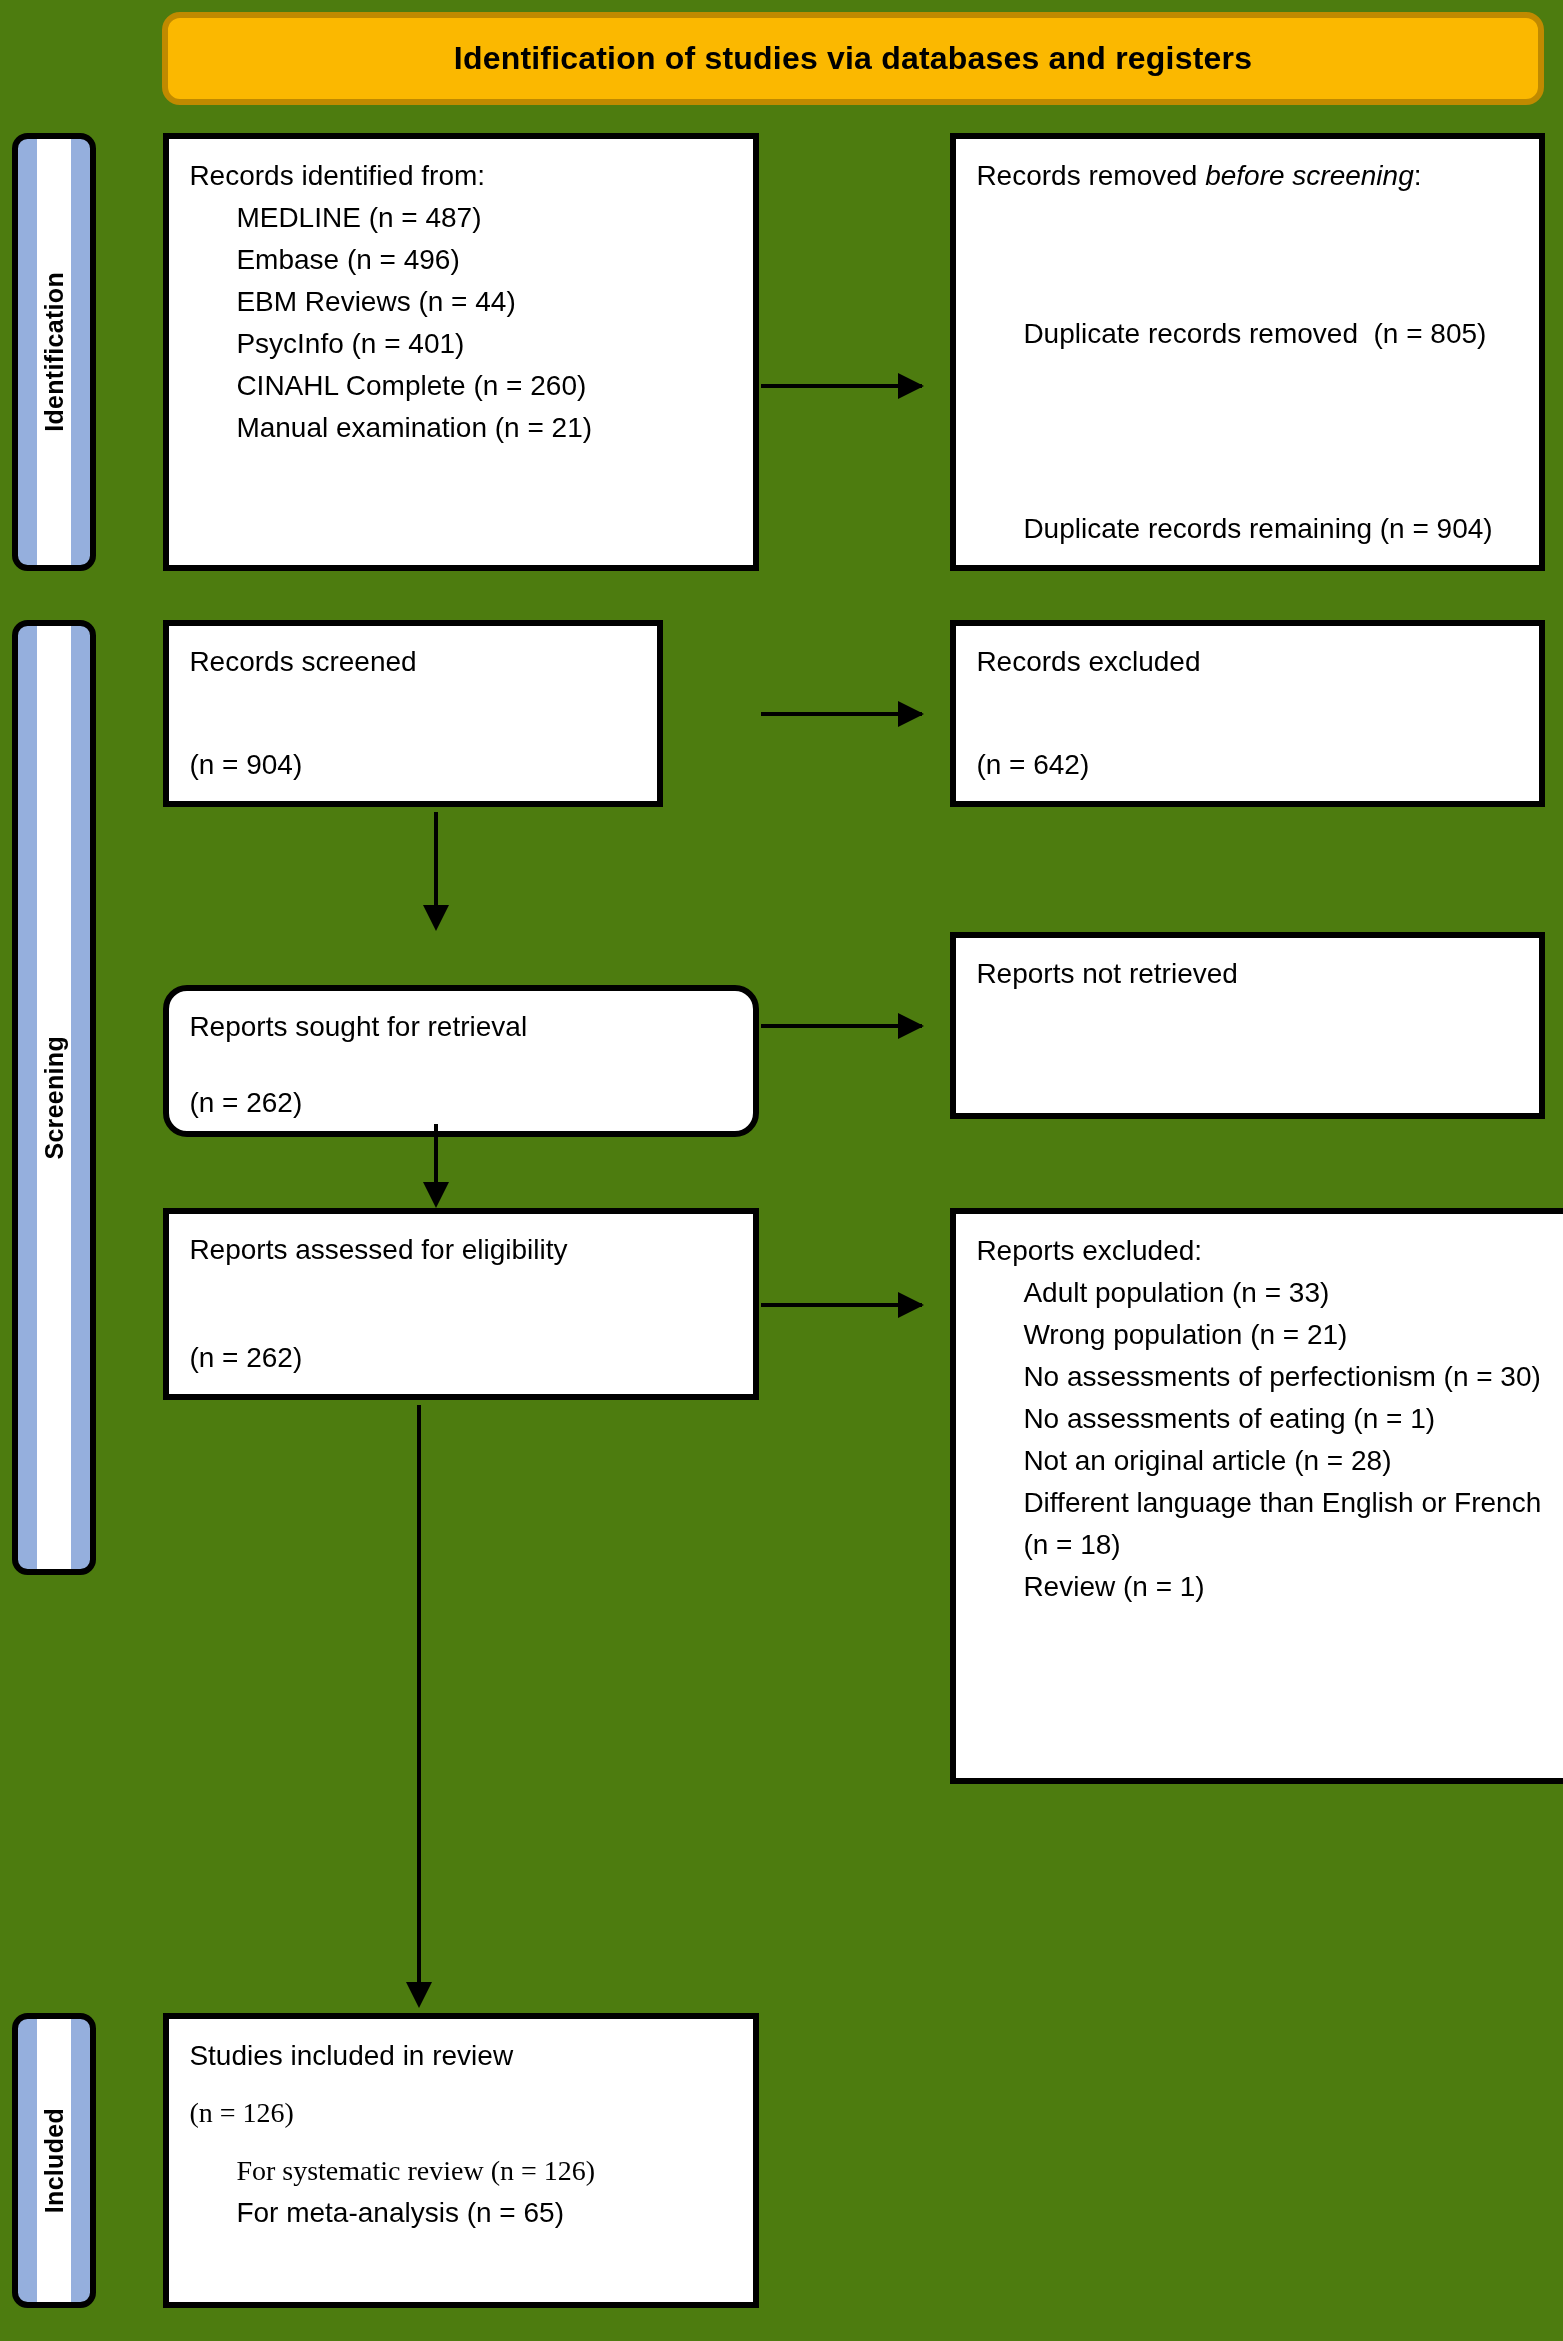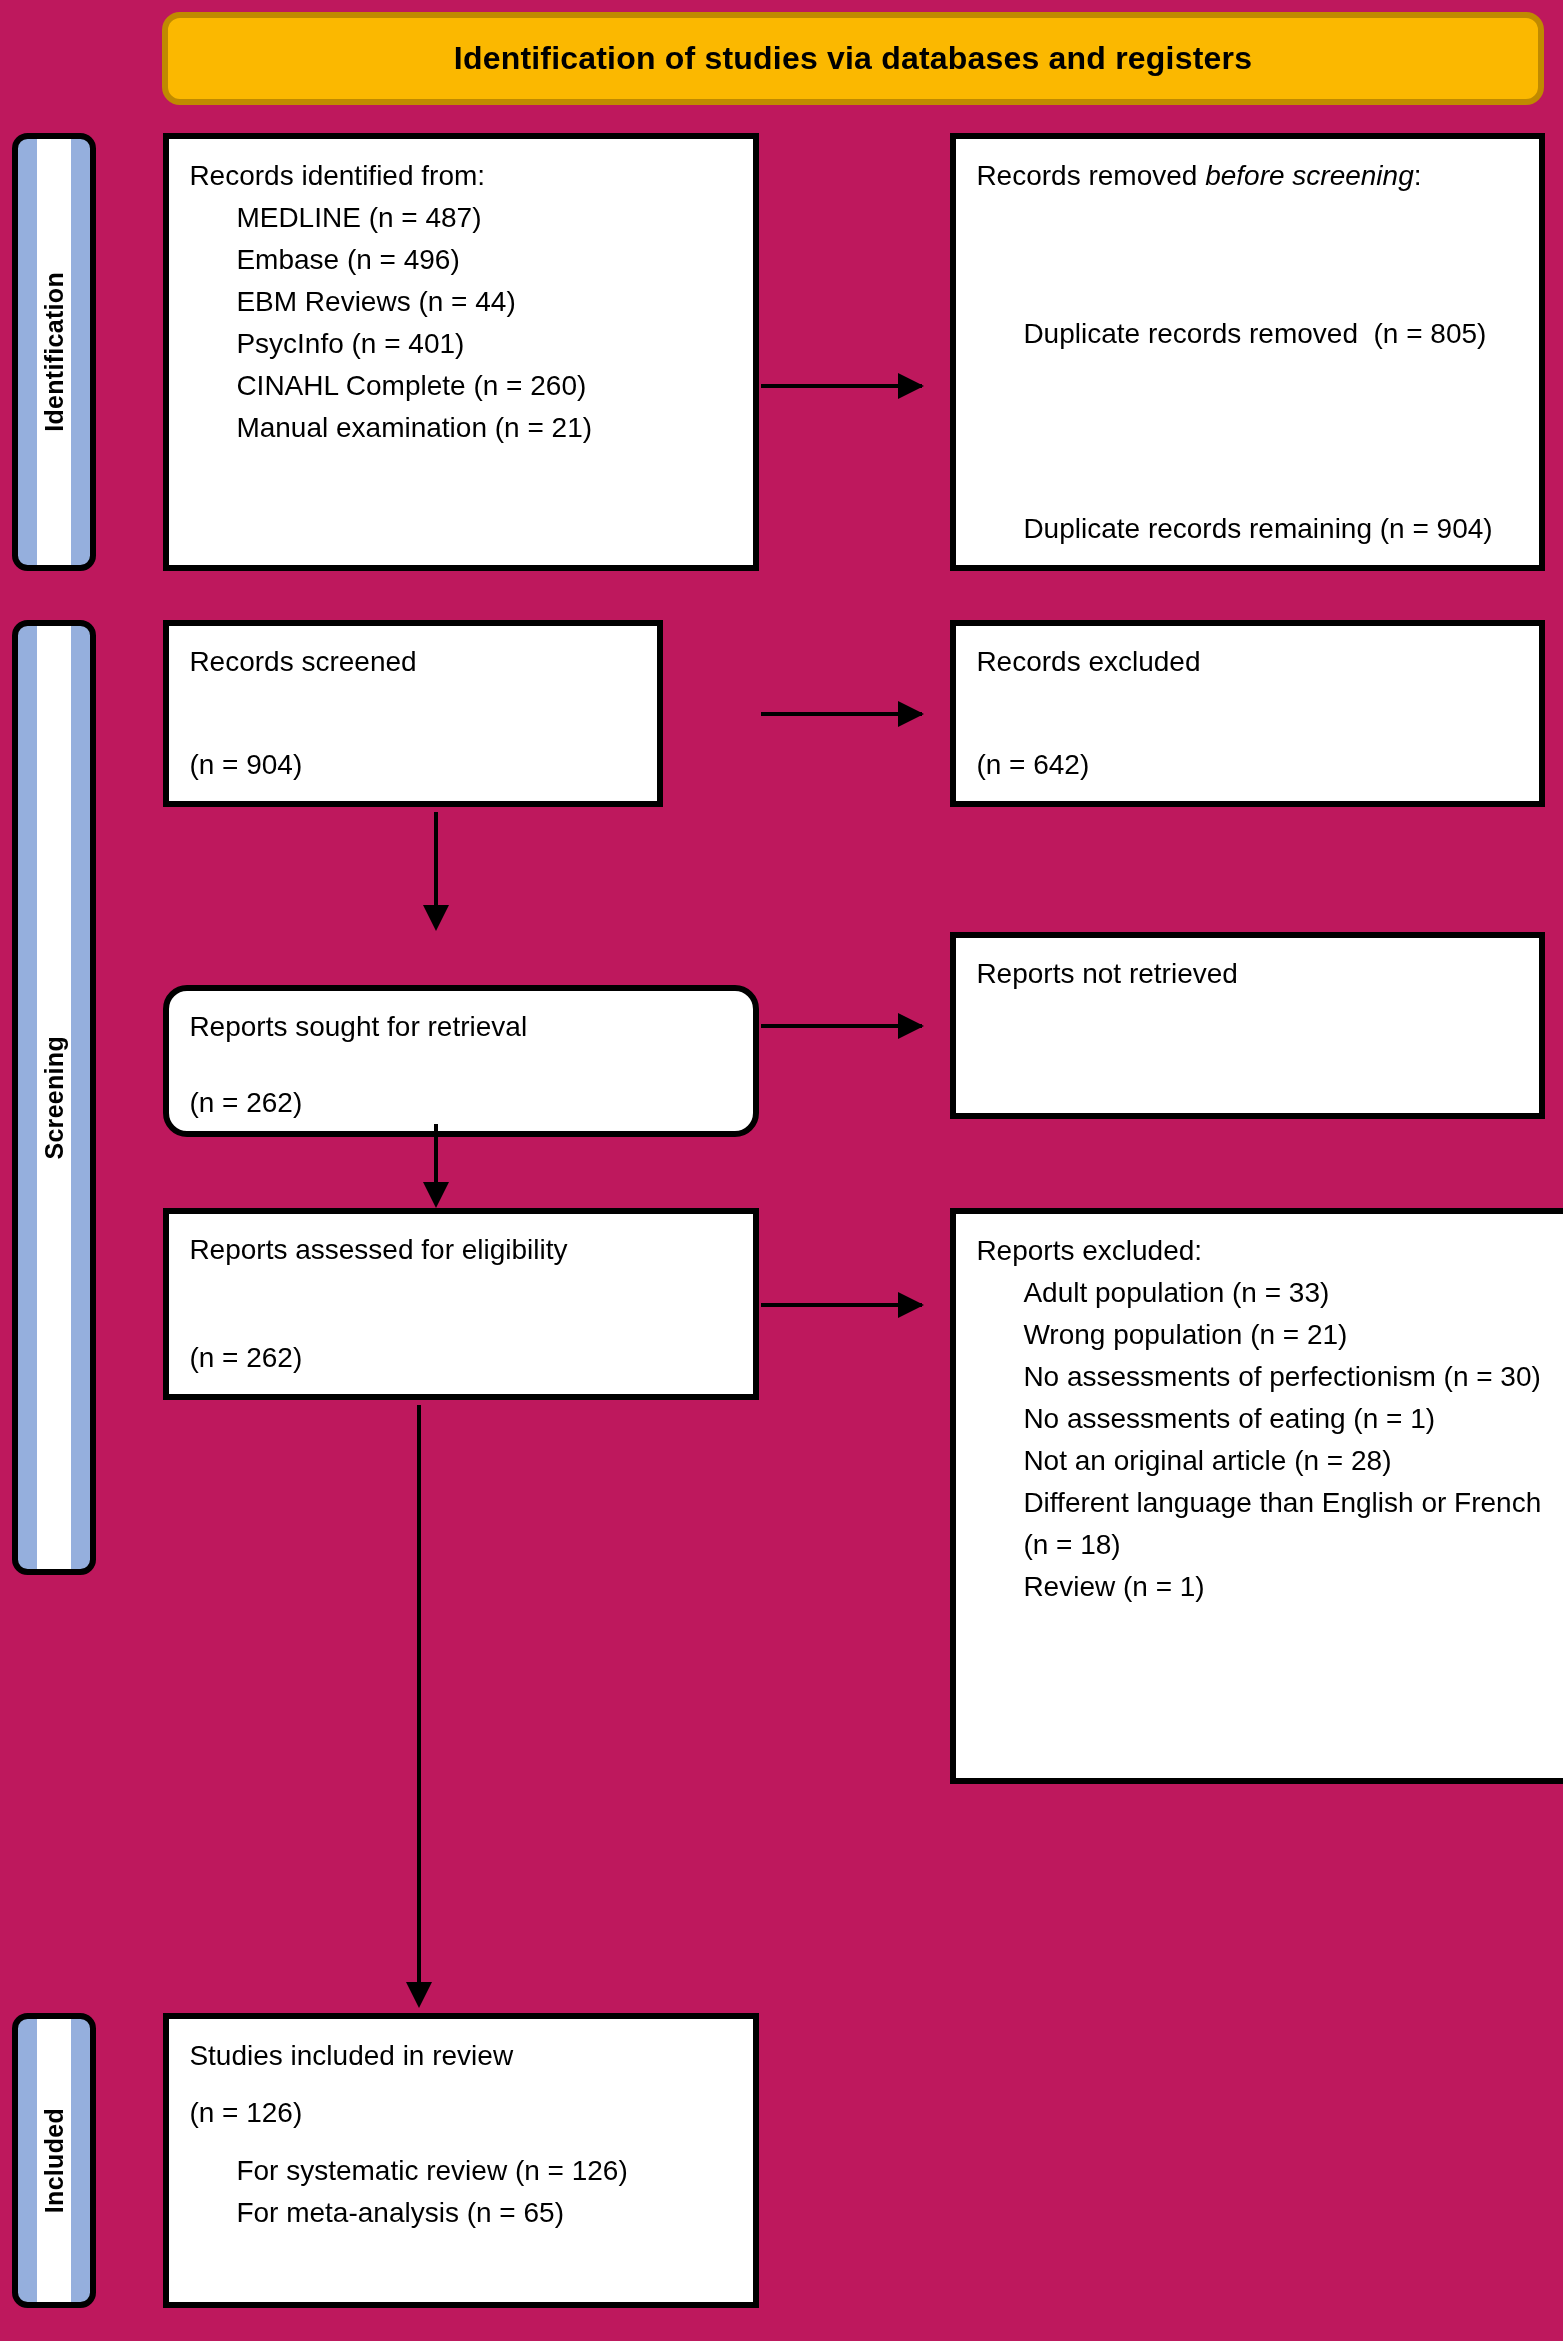--- a/index.html
+++ b/index.html
@@ -2,21 +2,21 @@
 <html style="font-size:9.6px"><head>
 <meta charset="utf-8">
 <title>PRISMA Flow Diagram</title>
 <style>
   html,body{margin:0;padding:0;background:#ffffff;}
   body{font-family:"Liberation Sans", sans-serif;}
   #canvas{
     position:relative;
     width:1564px;
     height:2342px;
-    background:#be185d;
+    background:#4d7c0f;
     overflow:hidden;
   }
   
   .title-banner{
     position:absolute;
     left:162px; top:12px;
     width:1382px; height:93px;
     background:#FBB800;
     border:6.6px solid #C08A00;
     border-radius:18px;
@@ -75,21 +75,21 @@
     box-sizing:border-box;
     padding:15.6px 20.4px;
   }
   .pbox .line{
     font-size:28px;
     color:#000000;
     line-height:1.50;
     white-space:pre-wrap;
   }
   .pbox .line.indent{ padding-left:47px; text-indent:0; }
-  .pbox .line.gap{ margin-top:15.6px; }
+  .pbox .line.gap{ margin-top:15.6px;font-family:Liberation Serif, serif; }
   .pbox .hdr{ font-size:28px; color:#000; line-height:1.5; }
   .ital{ font-style:italic; }
 
   
   #box-identified      { left:163px;  top:133px;  width:596px;  height:438px; }
   #box-removed         { left:950px; top:133px;  width:595px;  height:438px; }
   #box-screened        { left:163px;  top:620px; width:500px;  height:187px; }
   #box-excluded-recs   { left:950px; top:620px; width:595px;  height:187px;gap:12px; }
   #box-sought          { left:163px;  top:985px; width:596px;  height:152px;border-radius:24px; }
   #box-not-retrieved   { left:950px; top:932px; width:595px;  height:187px; }

